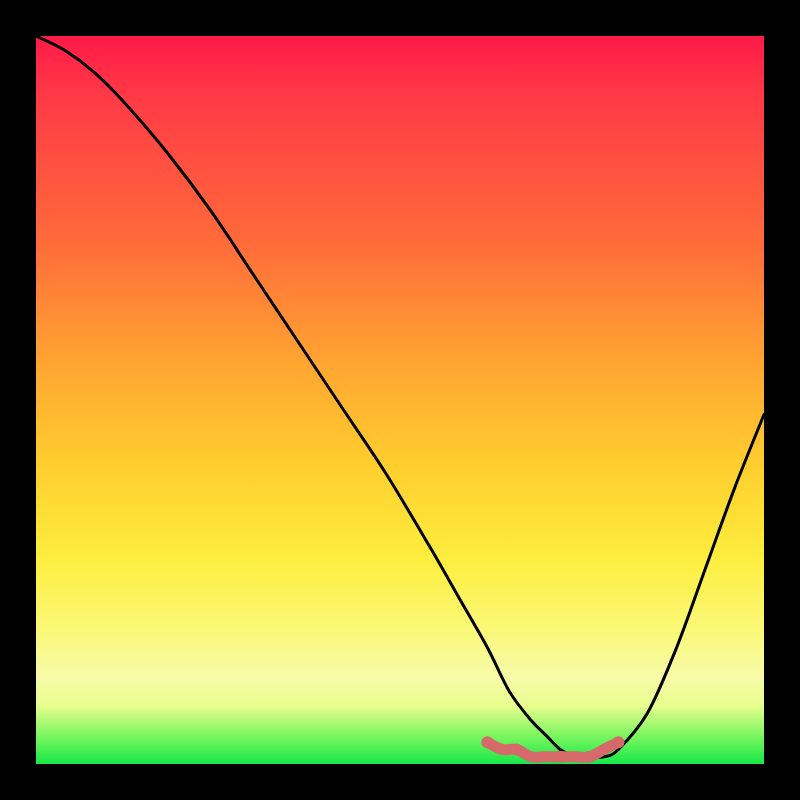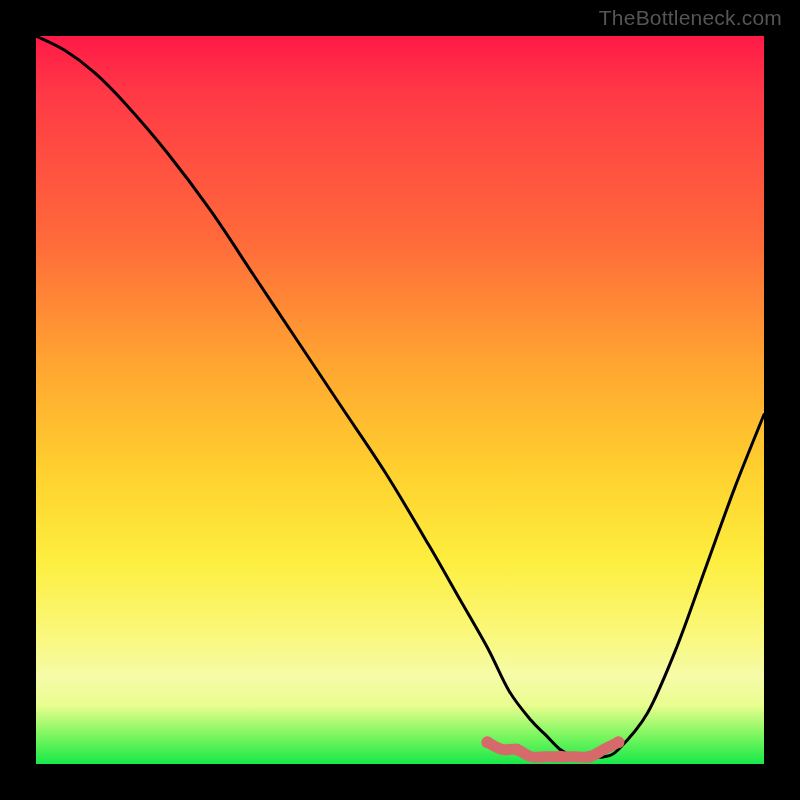--- a/index.html
+++ b/index.html
@@ -72,14 +72,13 @@
           <path d="M 451.36 706.16 C 453.79 707.37, 461.07 712.23, 465.92 713.44 C 470.77 714.65, 475.63 712.23, 480.48 713.44 C 485.33 714.65, 490.19 719.51, 495.04 720.72 C 499.89 721.93, 504.75 720.72, 509.60 720.72 C 514.45 720.72, 519.31 720.72, 524.16 720.72 C 529.01 720.72, 533.87 720.72, 538.72 720.72 C 543.57 720.72, 548.43 721.93, 553.28 720.72 C 558.13 719.51, 562.99 715.87, 567.84 713.44 C 572.69 711.01, 579.97 707.37, 582.40 706.16" fill="none" stroke="#d66a6a" stroke-width="11" stroke-linecap="round" stroke-linejoin="round"></path>
           <circle cx="451.36" cy="706.16" r="6" fill="#d66a6a"></circle>
           <circle cx="480.48" cy="713.44" r="6" fill="#d66a6a"></circle>
           <circle cx="524.16" cy="720.72" r="6" fill="#d66a6a"></circle>
           <circle cx="553.28" cy="720.72" r="6" fill="#d66a6a"></circle>
           <circle cx="582.40" cy="706.16" r="6" fill="#d66a6a"></circle>
         </g>
     </svg>
   </div>
 
-  <div class="watermark">TheBottleneck.com</div>
 </div>
 
 </body></html>

